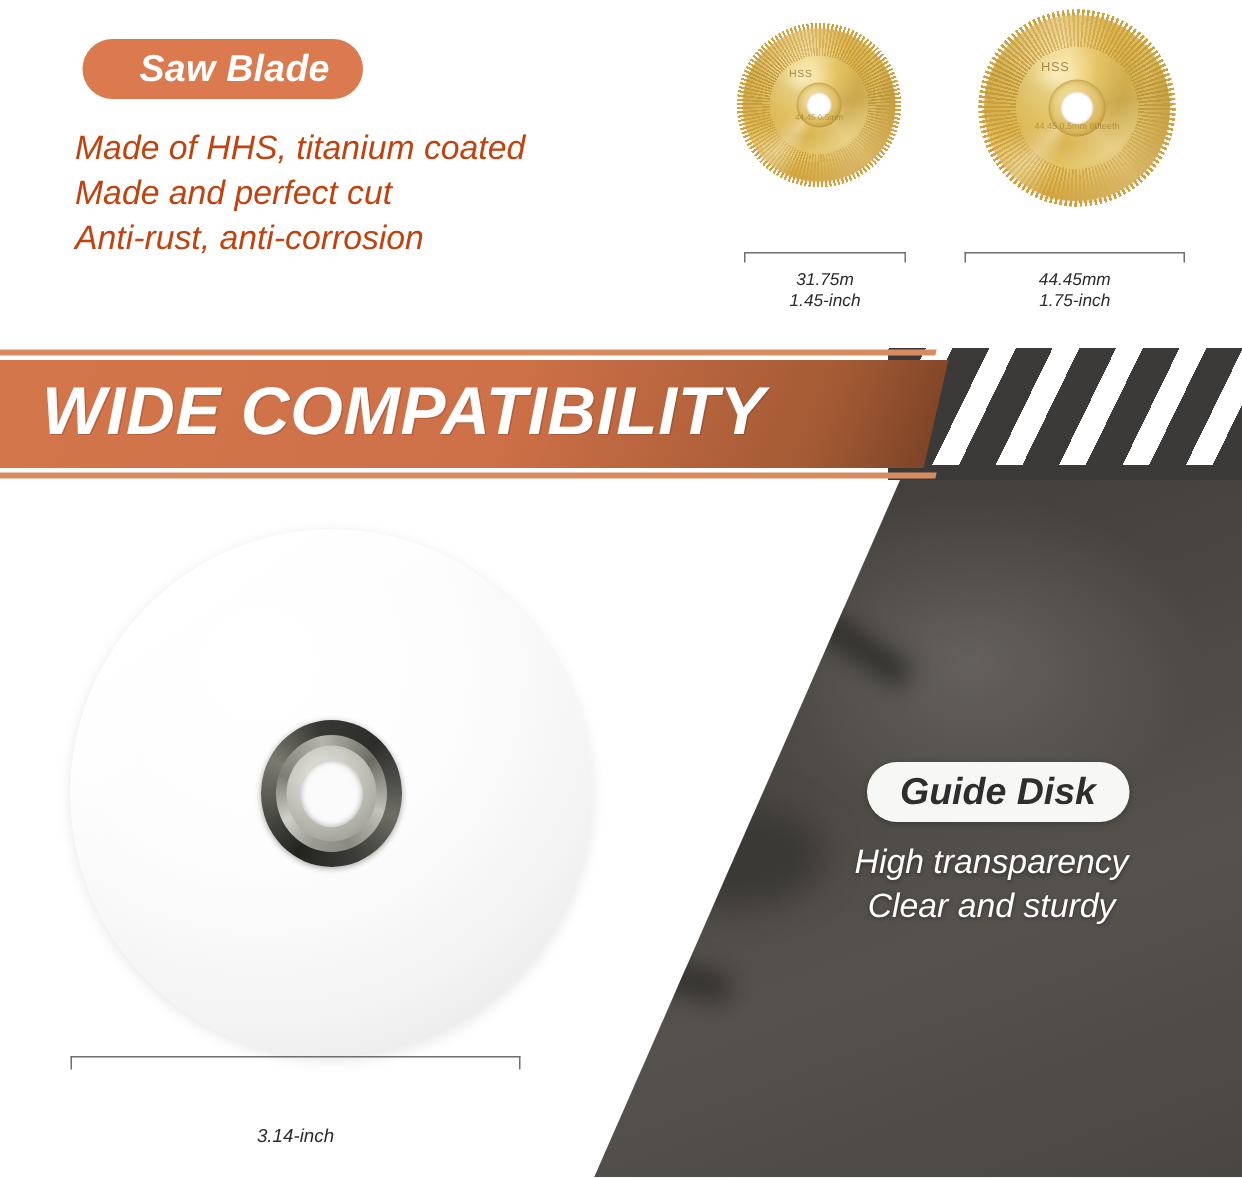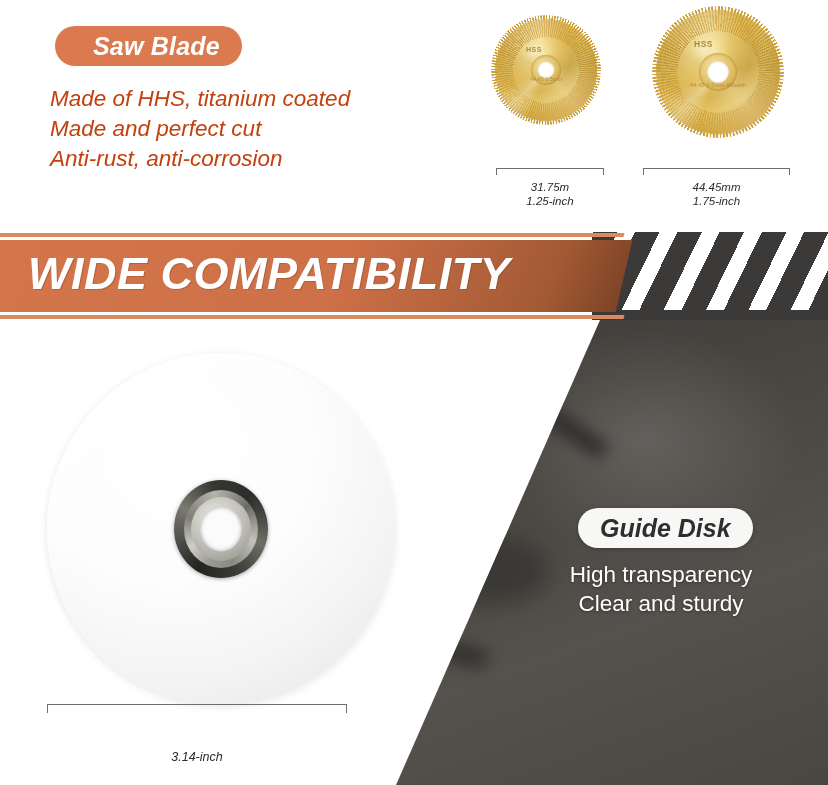--- a/index.html
+++ b/index.html
@@ -103,21 +103,21 @@
   .blade-bore {
     position:absolute; left:50%; top:50%;
     transform:translate(-50%,-50%);
     border-radius:50%;
     background:#ffffff;
     box-shadow:inset 0 0 2px rgba(150,110,30,0.6);
   }
   .blade-mark {
     position:absolute;
     color:#8A6A1D;
-    font-weight:bold;
+    font-weight:normal;
     opacity:0.72;
     letter-spacing:0.5px;
     white-space:nowrap;
   }
   .blade-mark-sub {
     position:absolute;
     color:#8A6A1D;
     opacity:0.55;
     white-space:nowrap;
     text-align:center;
@@ -222,20 +222,21 @@
     font-style:italic;
     white-space:nowrap;
   }
   .guide-features {
     position:absolute; left:520px; top:560px;
     width:290px; text-align:center;
   }
   .guide-features .line {
     color:#ffffff;
     font-size:22.5px;
+    font-style:italic;
     line-height:29px;
     white-space:nowrap;
     text-shadow:0 1px 3px rgba(0,0,0,0.4);
   }
 
   
   .guide-disk {
     position:absolute; left:44px; top:352px;
     width:348px; height:352px;
     border-radius:50%;
@@ -341,21 +342,21 @@
         <div class="blade-mark" style="left:38px; top:29px; font-size:8.5px;">HSS</div>
         <div class="blade-mark-sub" style="left:30px; top:72px; width:64px; font-size:6px;">44.45
 0.5mm
 80teeth</div>
       </div>
     </div>
 
     <div class="dim" style="left:496px; top:168px; width:108px;">
       <div class="dim-bar" style="width:108px;"></div>
       <div class="dim-text" style="top:12px; font-size:11.5px;">31.75m</div>
-      <div class="dim-text" style="top:26px; font-size:11.5px;">1.25-inch</div>
+      <div class="dim-text" style="top:26px; font-size:11.5px;">1.45-inch</div>
     </div>
 
     <div class="dim" style="left:643px; top:168px; width:147px;">
       <div class="dim-bar" style="width:147px;"></div>
       <div class="dim-text" style="top:12px; font-size:11.5px;">44.45mm</div>
       <div class="dim-text" style="top:26px; font-size:11.5px;">1.75-inch</div>
     </div>
   </div>
 
   <div class="banner">

